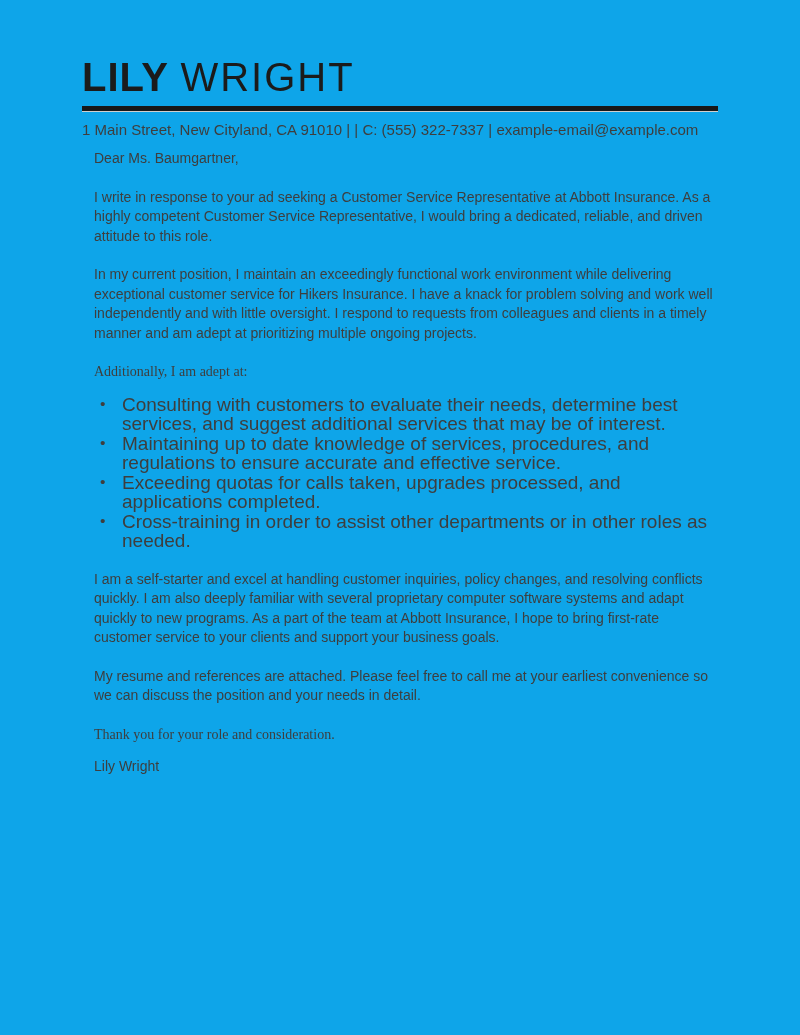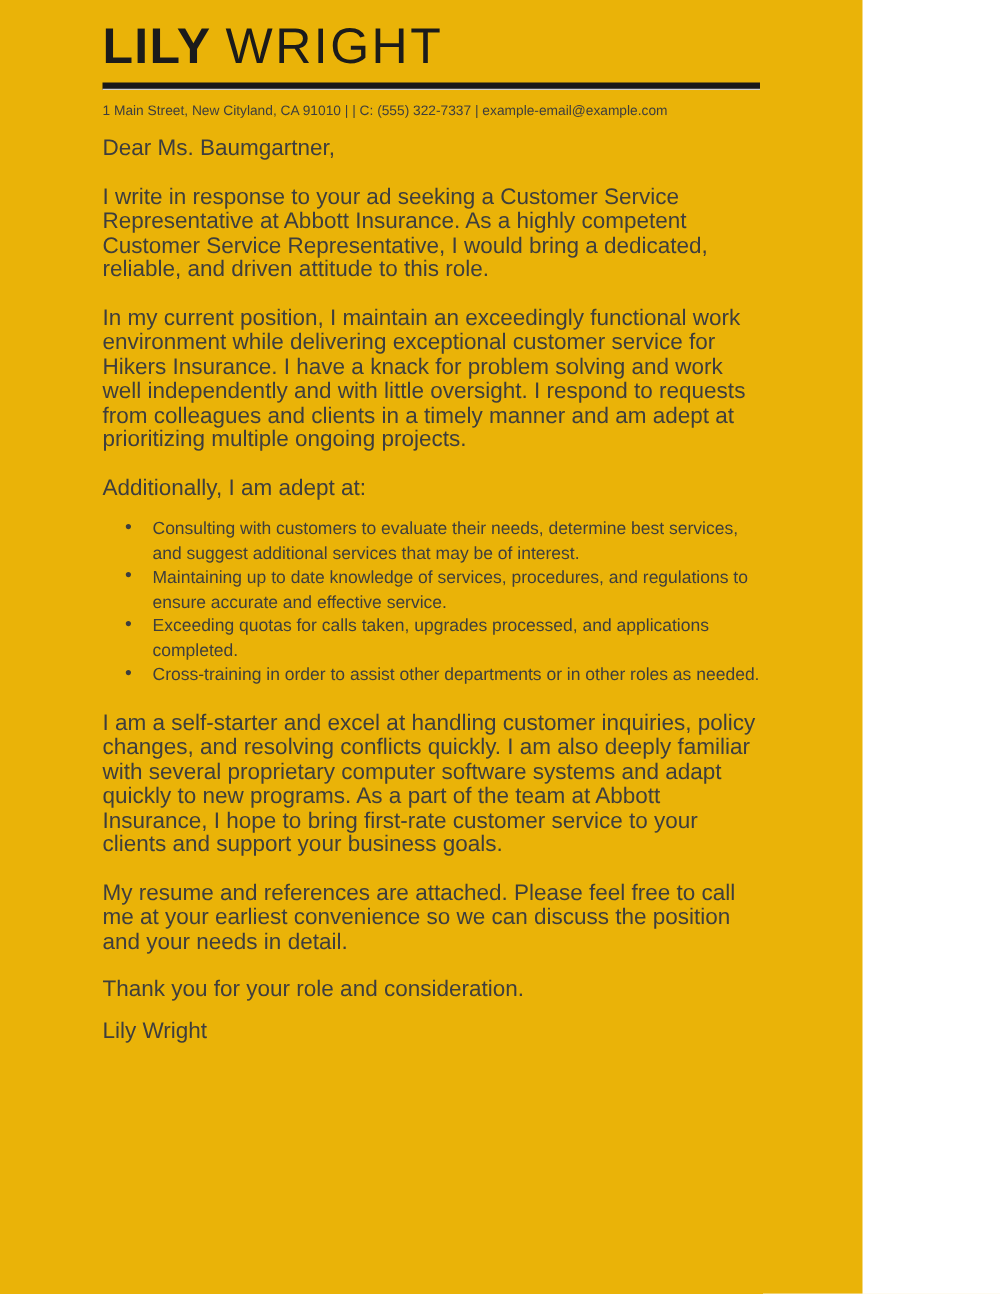--- a/index.html
+++ b/index.html
@@ -8,24 +8,24 @@
     background: #ffffff;
   }
   body {
     width: 800px;
     height: 1035px;
     overflow: hidden;
     font-family: "Liberation Sans", sans-serif;
   }
   .page {
     box-sizing: border-box;
-    width: 690px;
+    width: 800px;
     height: 1035px;
-    padding: 16px 82px 0 82px;
-    background: #eab308;
+    padding: 56px 82px 0 82px;
+    background: #0ea5e9;
   }
   .title {
     margin: 0;
     font-size: 40px;
     line-height: 42px;
     color: #1b1b1b;
     letter-spacing: 1px;
     white-space: nowrap;
   }
   .title .first {
@@ -36,41 +36,42 @@
     letter-spacing: 2px;
   }
   .rule {
     height: 5px;
     background: #181818;
     margin-top: 8px;
     border-bottom: 1px solid #cfcfcf;
   }
   .contact {
     margin: 6px 0 8px 0;
-    font-size: 11px;
+    font-size: 15px;
     line-height: 23px;
     color: #3e3e3e;
   }
   .para {
-    margin: 0 0 19px 0;
-    font-size: 18px;
+    margin: 0 0 19px 12px;
+    font-size: 14px;
     line-height: 19.5px;
     color: #3e3e3e;
   }
   .para.tight {
     margin-bottom: 13px;
+    font-family: Liberation Serif, serif;
   }
   .para.signoff-gap {
     margin-bottom: 41px;
   }
   ul.skills {
     list-style: none;
     margin: 0 0 19px 0;
     padding: 0 0 0 18px;
-    font-size: 14px;
+    font-size: 19px;
     line-height: 19.5px;
     color: #3e3e3e;
   }
   ul.skills li {
     position: relative;
     padding-left: 22px;
   }
   ul.skills li::before {
     content: "\2022";
     position: absolute;

